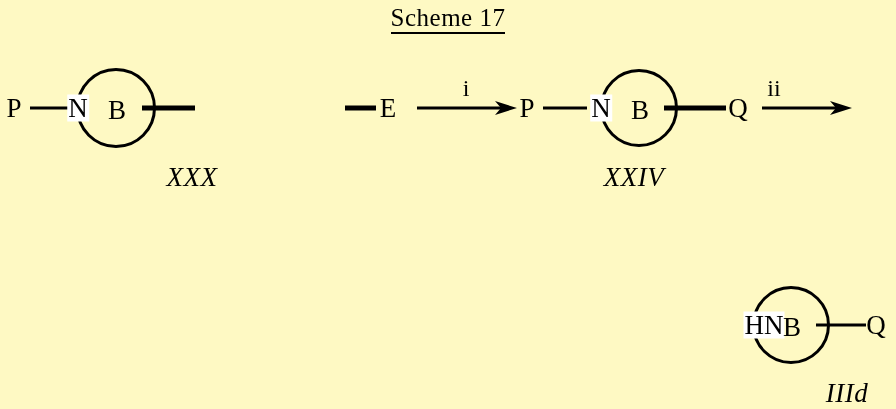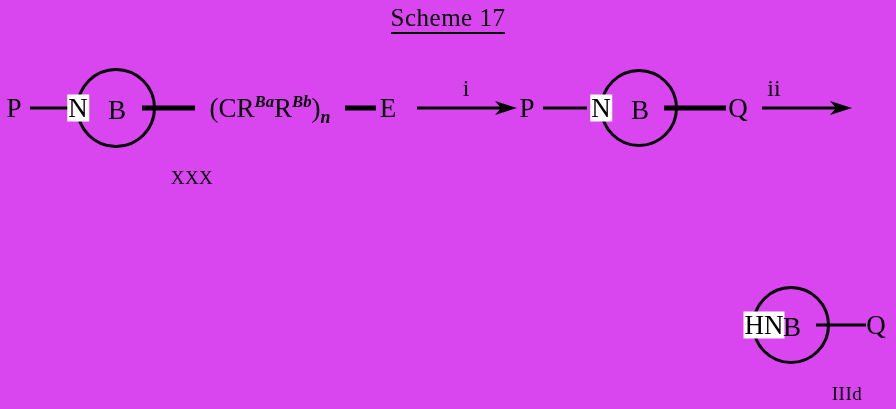--- a/index.html
+++ b/index.html
@@ -5,21 +5,21 @@
 <style>
   html, body {
     margin: 0;
     padding: 0;
     background: #ffffff;
   }
   #canvas {
     position: relative;
     width: 896px;
     height: 409px;
-    background: #d946ef;
+    background: #fef9c3;
     font-family: "Liberation Serif", "DejaVu Serif", serif;
     color: #000000;
     overflow: hidden;
   }
 
   
   .scheme-title {
     position: absolute;
     left: 0;
     right: 0;
@@ -61,25 +61,26 @@
     font-size: 0.66em;
     font-style: italic;
     font-weight: bold;
     vertical-align: sub;
     line-height: 0;
   }
 
   
   .caption {
     position: absolute;
-    font-size: 19px;
+    font-size: 27px;
     line-height: 25px;
     white-space: nowrap;
     transform: translate(-50%, 0);
     letter-spacing: 0.5px;
+    font-style: italic;
   }
 
   
   .bond {
     position: absolute;
     background: #000;
     transform: translateY(-50%);
   }
   .bond.thin { height: 3px; }
   .bond.thick { height: 5px; }
@@ -121,23 +122,20 @@
   <div class="bond thin" style="left:30px; top:108px; width:44px;"></div>
 
   <div class="ring" style="left:116px; top:108px; width:80px; height:80px;"></div>
 
   <div class="atom" style="left:78px; top:108px; background:#fff; padding:0 1px;">N</div>
 
   <div class="atom" style="left:117px; top:110px;">B</div>
 
   <div class="bond thick" style="left:142px; top:108px; width:53px;"></div>
 
-  <div class="chain" style="left:270px; top:108px;">
-    <span>(</span><span>CR</span><sup>Ba</sup><span>R</span><sup>Bb</sup><span>)</span><sub>n</sub>
-  </div>
 
   <div class="bond thick" style="left:345px; top:108px; width:31px;"></div>
 
   <div class="atom" style="left:388px; top:108px;">E</div>
 
   <div class="caption" style="left:192px; top:165px;">XXX</div>
 
   <div class="arrow" style="left:417px; top:108px;">
     <svg width="100" height="22" viewBox="0 0 100 22">
       <line x1="0" y1="11" x2="86" y2="11" stroke="#000" stroke-width="3"></line>
@@ -146,20 +144,21 @@
   </div>
   <div class="arrow-label" style="left:466px; top:100px;">i</div>
 
   <div class="atom" style="left:527px; top:108px;">P</div>
   <div class="bond thin" style="left:543px; top:108px; width:44px;"></div>
   <div class="ring" style="left:639px; top:108px; width:78px; height:78px;"></div>
   <div class="atom" style="left:601px; top:108px; background:#fff; padding:0 1px;">N</div>
   <div class="atom" style="left:640px; top:110px;">B</div>
   <div class="bond thick" style="left:664px; top:108px; width:62px;"></div>
   <div class="atom" style="left:738px; top:108px;">Q</div>
+  <div class="caption" style="left:634px; top:165px;">XXIV</div>
 
   <div class="arrow" style="left:762px; top:108px;">
     <svg width="90" height="22" viewBox="0 0 90 22">
       <line x1="0" y1="11" x2="76" y2="11" stroke="#000" stroke-width="3"></line>
       <path d="M 68 4 L 90 11 L 68 18 L 74 11 Z" fill="#000"></path>
     </svg>
   </div>
   <div class="arrow-label" style="left:774px; top:100px;">ii</div>
 
   <div class="ring" style="left:791px; top:325px; width:78px; height:78px;"></div>

